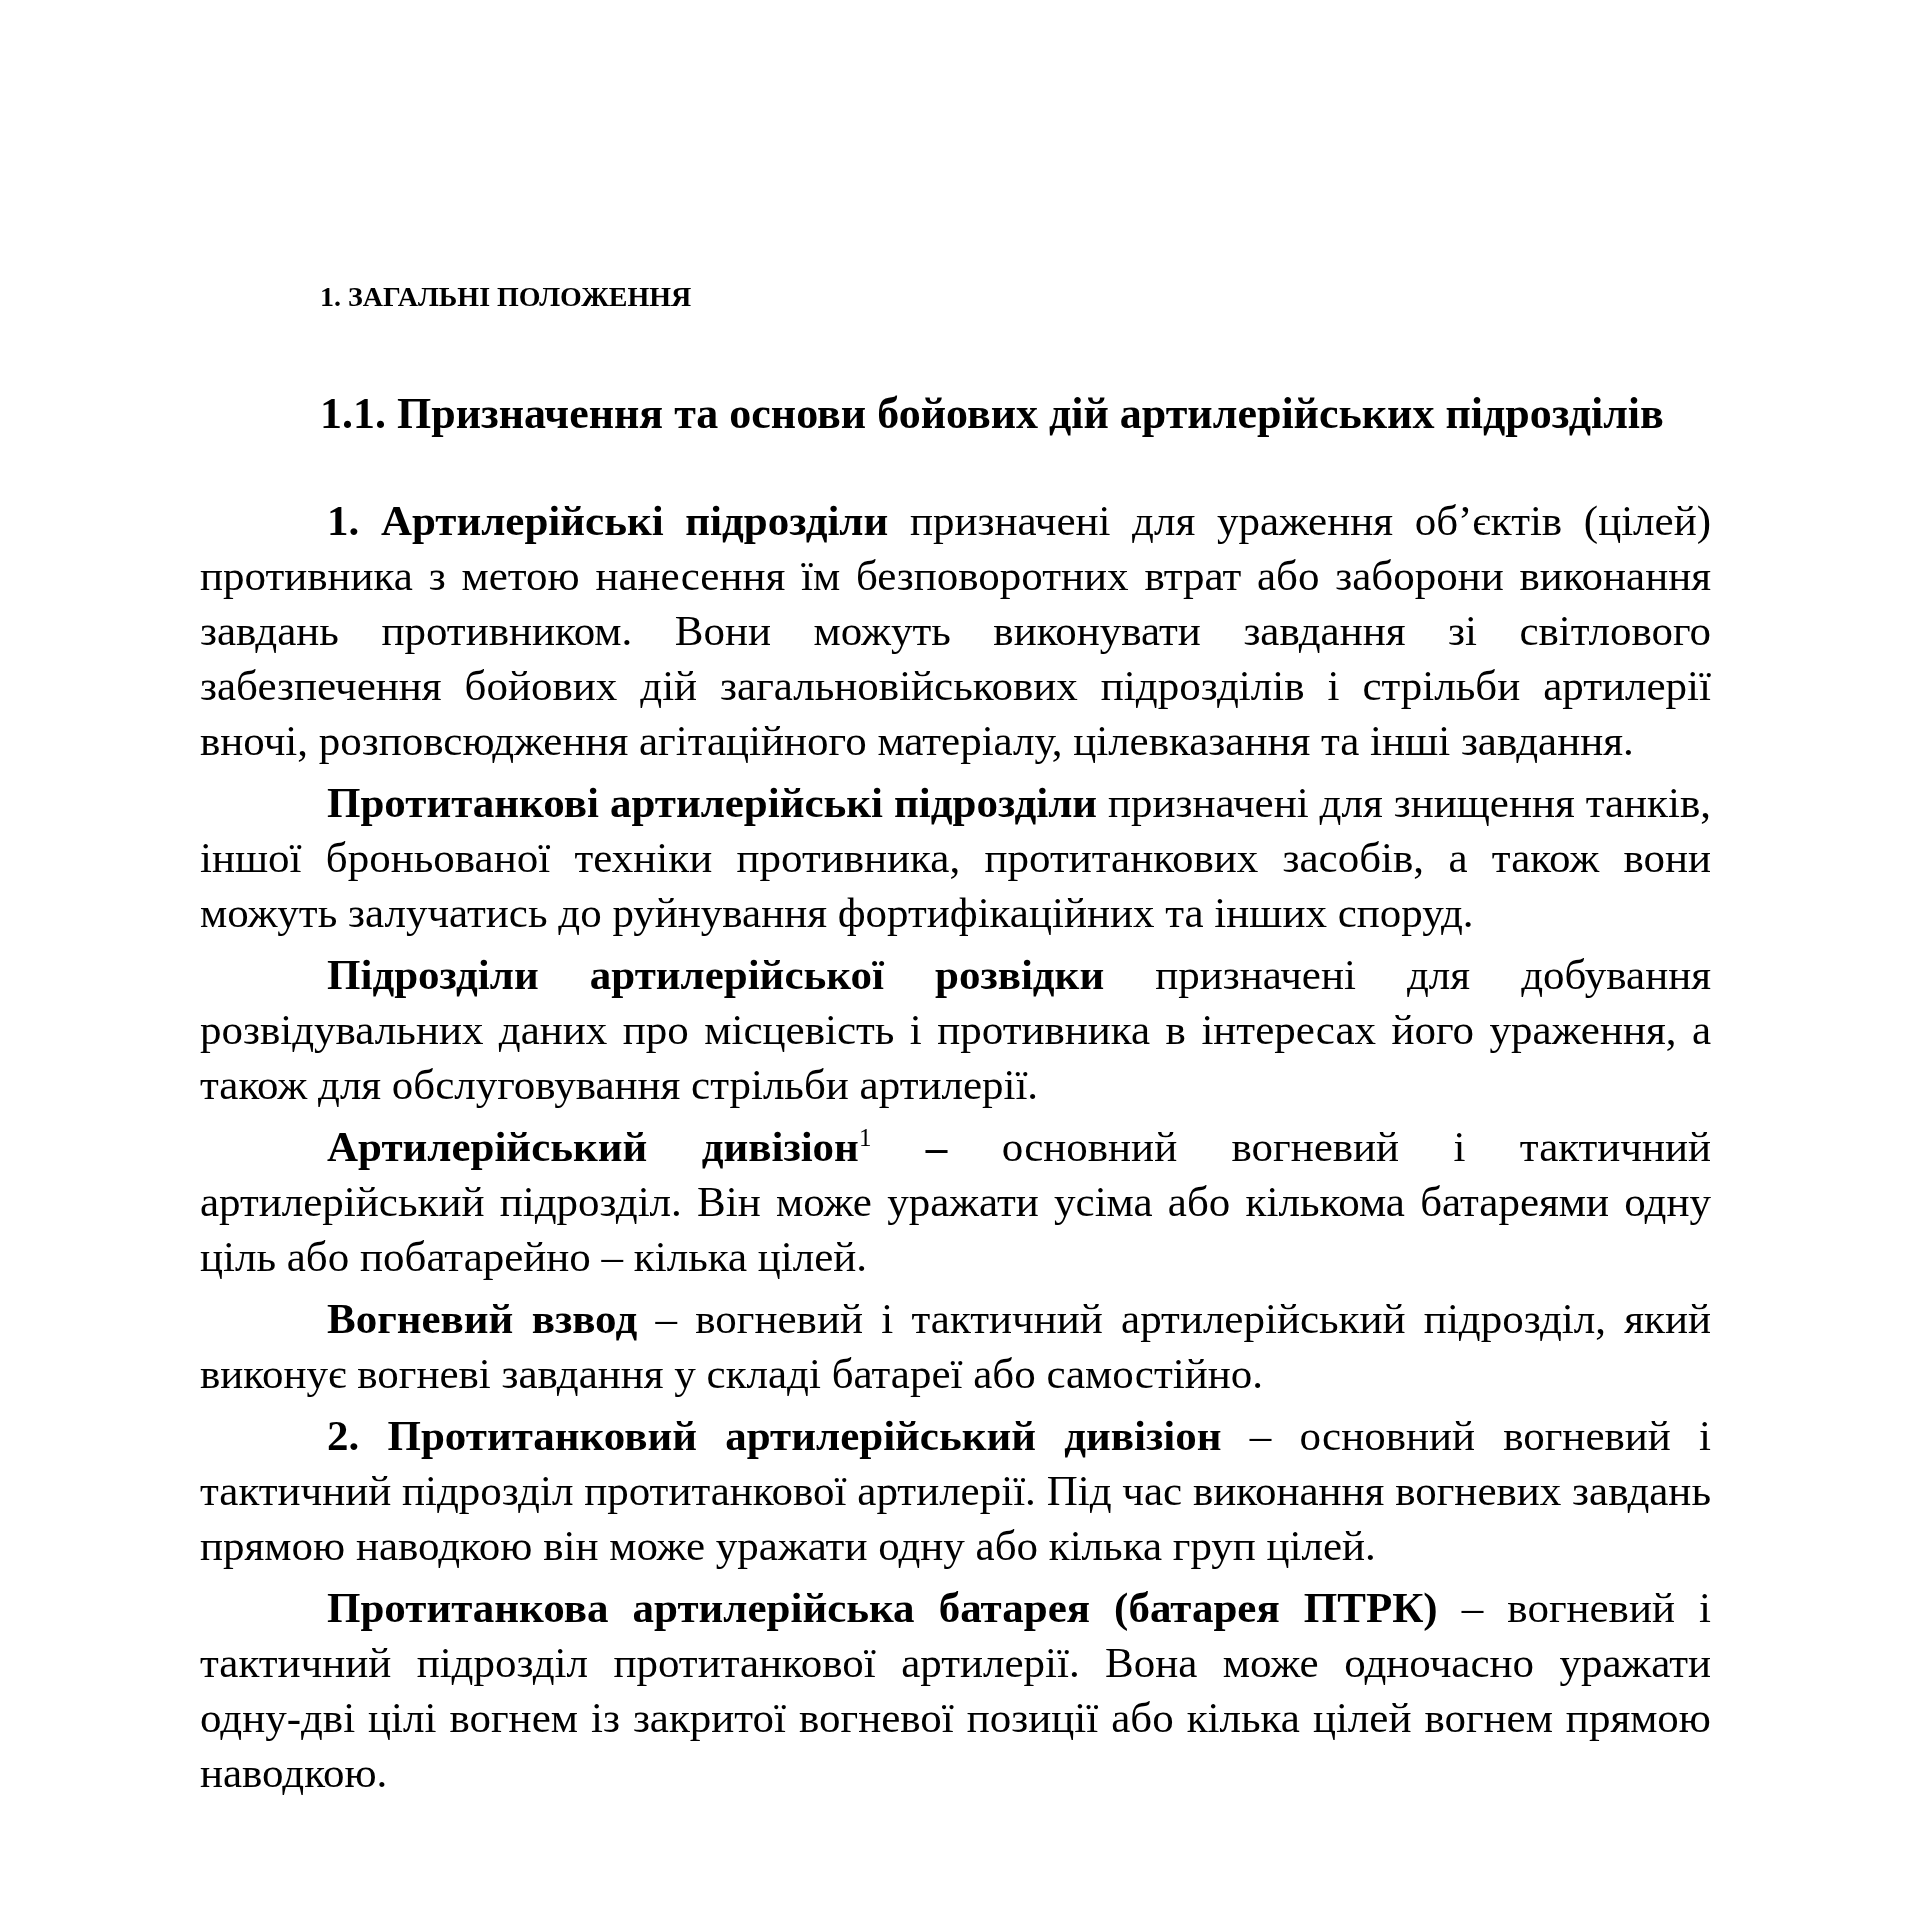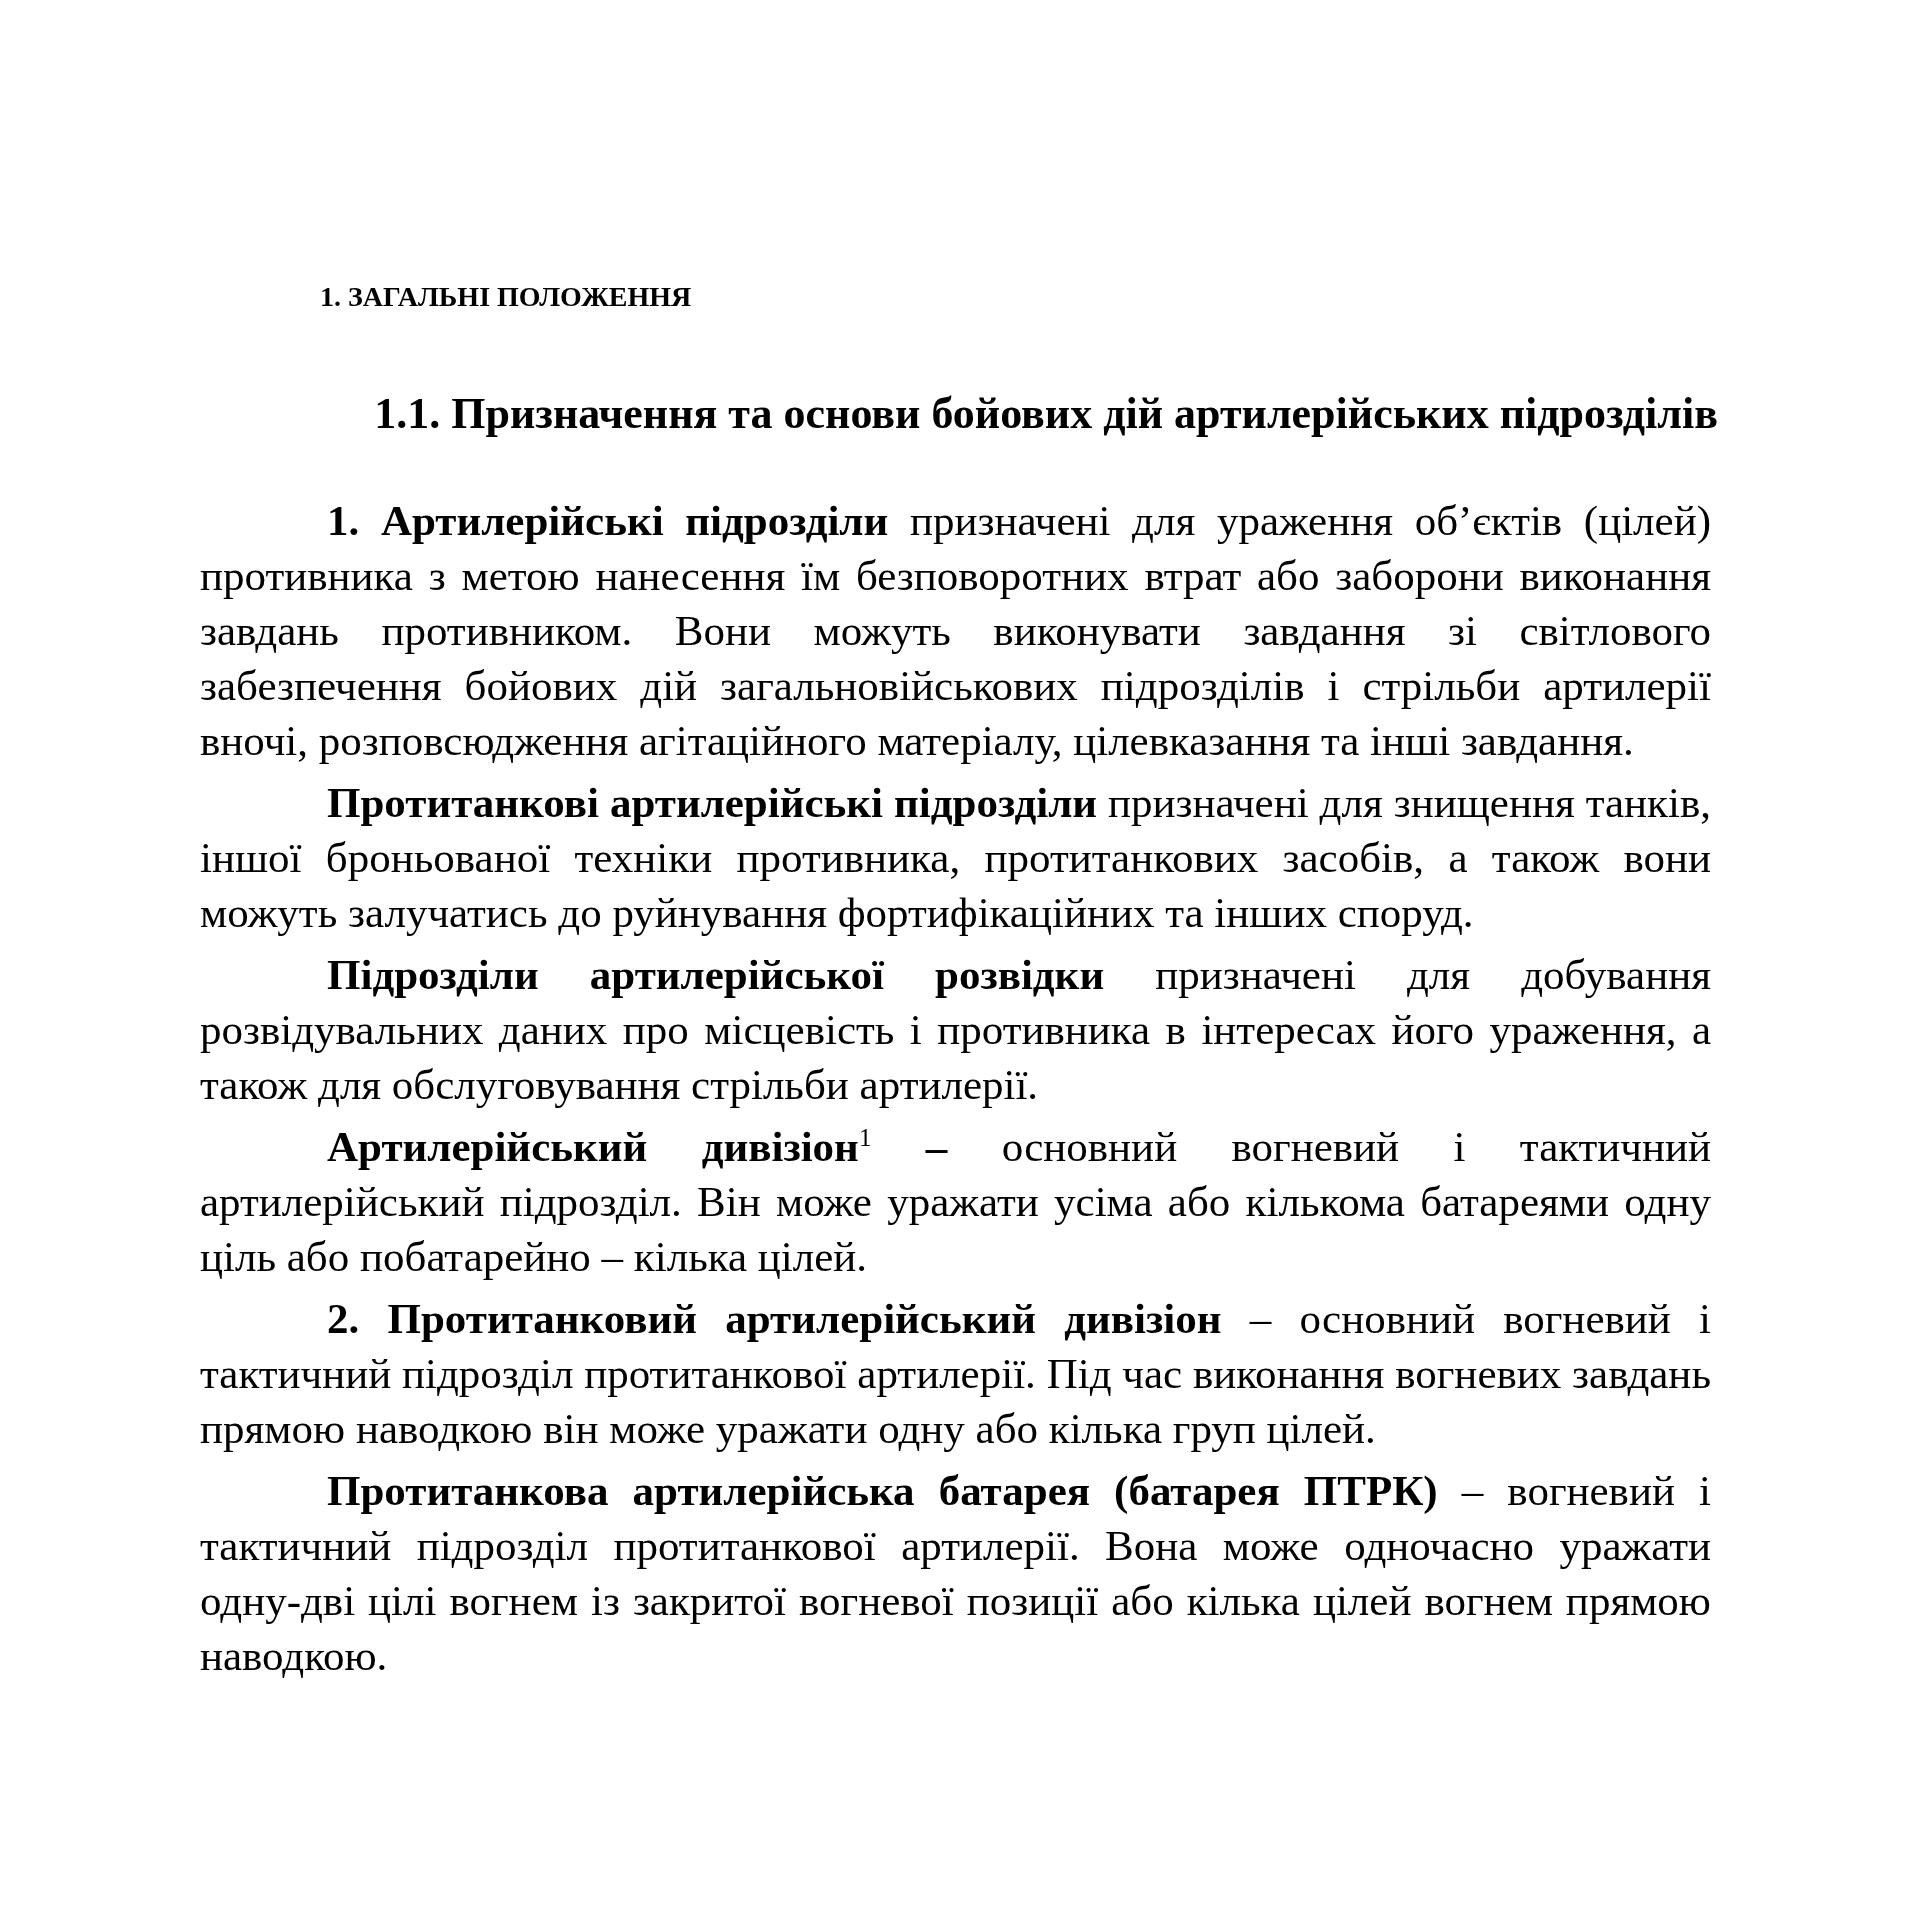--- a/index.html
+++ b/index.html
@@ -28,21 +28,20 @@
     text-indent: 127px;
     white-space: nowrap;
   }
   .subtitle {
     margin-top: 62px;
     font-weight: bold;
     font-size: 44px;
     line-height: 55px;
     text-indent: 127px;
     white-space: nowrap;
-    text-align: right;
   }
   .bodytext {
     margin-top: 52px;
     font-size: 43px;
     line-height: 55px;
     text-align: justify;
   }
   .bodytext p {
     margin: 7px;
     padding: 0;
@@ -60,18 +59,19 @@
 <body>
 
 <div class="page">
   <div class="title">1. ЗАГАЛЬНІ ПОЛОЖЕННЯ</div>
   <div class="subtitle">1.1. Призначення та основи бойових дій артилерійських підрозділів</div>
   <div class="bodytext" id="paragraphs">
       <p><b>1. Артилерійські підрозділи</b><span> призначені для ураження об’єктів (цілей) противника з метою нанесення їм безповоротних втрат або заборони виконання завдань противником. Вони можуть виконувати завдання зі світлового забезпечення бойових дій загальновійськових підрозділів і стрільби артилерії вночі, розповсюдження агітаційного матеріалу, цілевказання та інші завдання.</span></p>
       <p><b>Протитанкові артилерійські підрозділи</b><span> призначені для знищення танків, іншої броньованої техніки противника, протитанкових засобів, а також вони можуть залучатись до руйнування фортифікаційних та інших споруд.</span></p>
       <p><b>Підрозділи артилерійської розвідки</b><span> призначені для добування розвідувальних даних про місцевість і противника в інтересах його ураження, а також для обслуговування стрільби артилерії.</span></p>
       <p><b>Артилерійський дивізіон</b><sup class="fnref">1</sup><b> –</b><span> основний вогневий і тактичний артилерійський підрозділ. Він може уражати усіма або кількома батареями одну ціль або побатарейно – кілька цілей.</span></p>
+      <p><b>Вогневий взвод</b><span> – вогневий і тактичний артилерійський підрозділ, який виконує вогневі завдання у складі батареї або самостійно.</span></p>
       <p><b>2. Протитанковий артилерійський дивізіон</b><span> – основний вогневий і тактичний підрозділ протитанкової артилерії. Під час виконання вогневих завдань прямою наводкою він може уражати одну або кілька груп цілей.</span></p>
       <p><b>Протитанкова артилерійська батарея (батарея ПТРК)</b><span> – вогневий і тактичний підрозділ протитанкової артилерії. Вона може одночасно уражати одну-дві цілі вогнем із закритої вогневої позиції або кілька цілей вогнем прямою наводкою.</span></p>
     </div>
 
 </div>
 
 
 </body></html>

